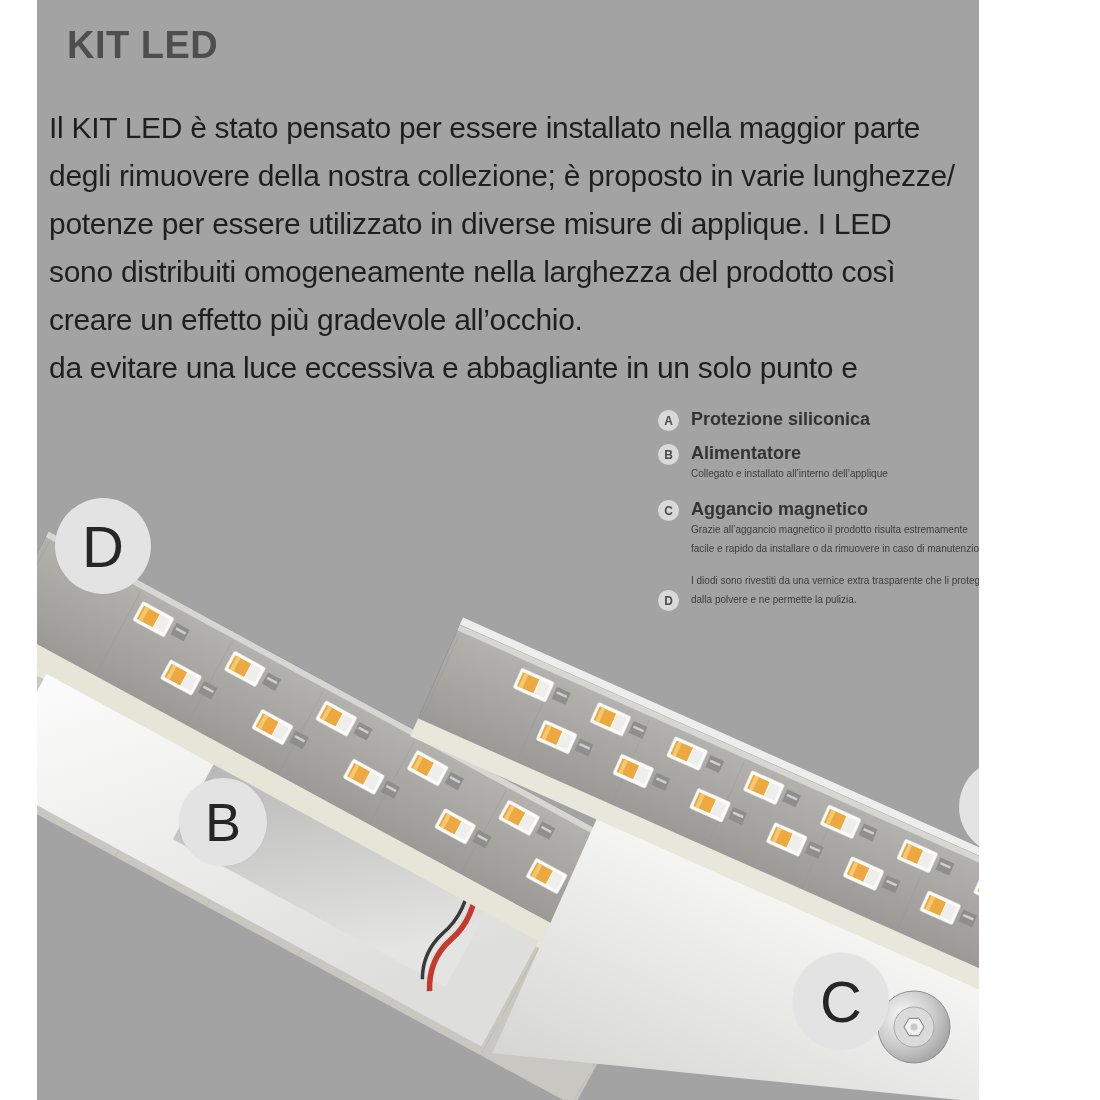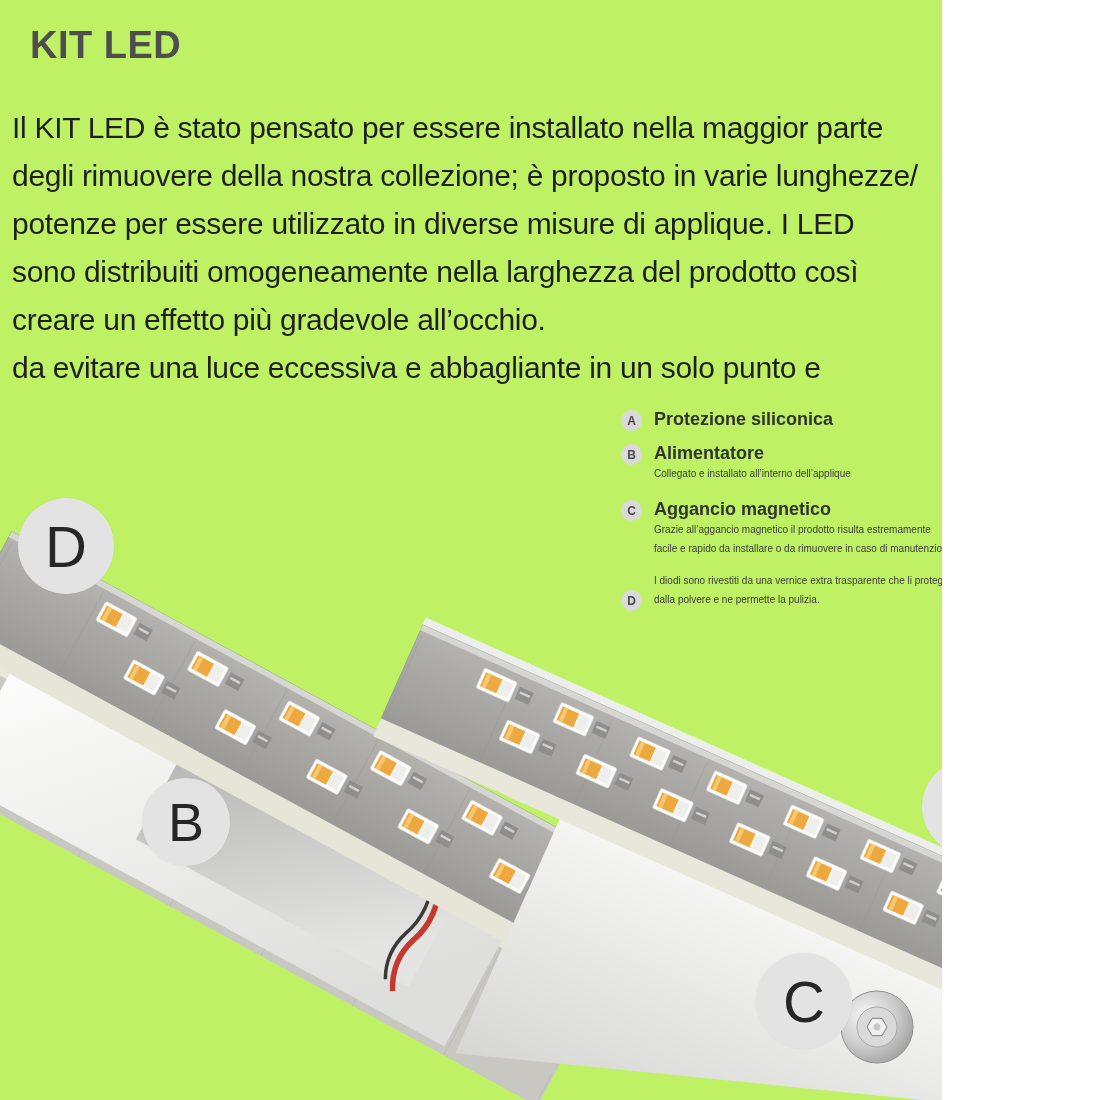--- a/index.html
+++ b/index.html
@@ -1,17 +1,17 @@
 <!DOCTYPE html>
 <html><head>
 <meta charset="utf-8">
 <style>
   html,body{margin:0;padding:0;background:#ffffff;}
-  #page{position:relative;width:942px;height:1100px;background:#bef264;overflow:hidden;
-        font-family:"Liberation Sans","DejaVu Sans",sans-serif;}
+  #page{position:relative;width:942px;height:1100px;background:#a3a3a3;overflow:hidden;
+        font-family:"Liberation Sans","DejaVu Sans",sans-serif;margin-left:37px;}
 
   
   .page-title{position:absolute;left:30px;top:24px;font-size:38px;font-weight:700;
               color:#4e4e4e;letter-spacing:.5px;}
 
   
   .intro{position:absolute;left:12px;top:104px;width:1065px;color:#1f1f1f;}
   .intro-line{font-size:30px;line-height:48px;white-space:nowrap;letter-spacing:-0.3px;}
 
   

